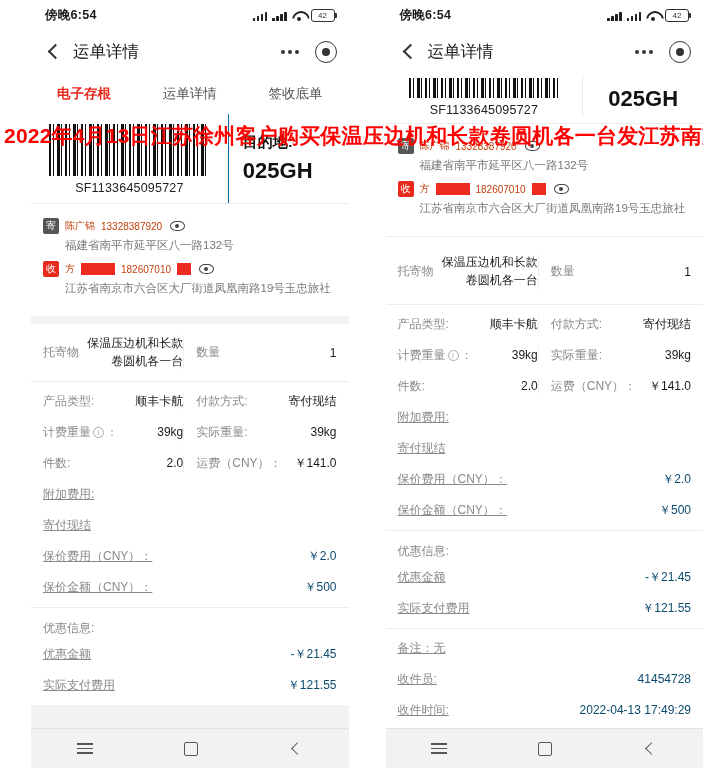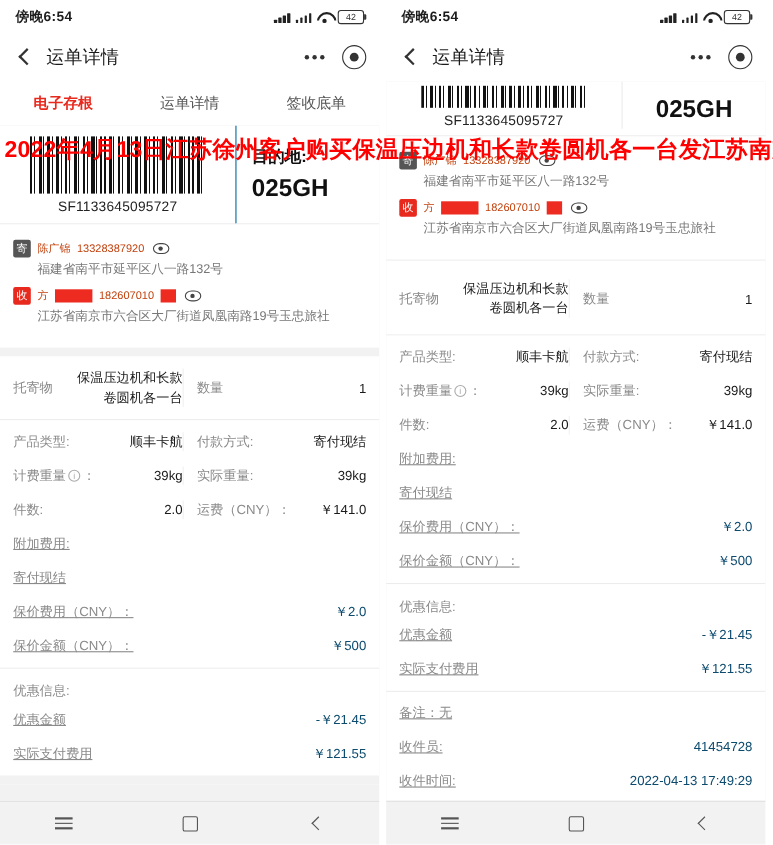--- a/index.html
+++ b/index.html
@@ -9,21 +9,21 @@
     font-family: "Liberation Sans", sans-serif;
     overflow: hidden;
     position: relative;
   }
   .wrap { display: flex; width: 703px; height: 768px; gap: 6px; }
   .phone {
     width: 345px; height: 768px;
     background: #ffffff;
     position: relative;
     overflow: hidden;
-    display: flex; flex-direction: column;
+    display: flex; flex-direction: column; margin-left: 31px;
   }
   
   .statusbar {
     height: 30px; background: #ffffff;
     display: flex; align-items: center; justify-content: space-between;
     padding: 0 14px;
     font-size: 12px; color: #1c1c1c;
   }
   .status-left { font-size: 12.5px; letter-spacing: .3px; font-weight: 600; }
   .status-right { display: flex; align-items: center; gap: 5px; }

